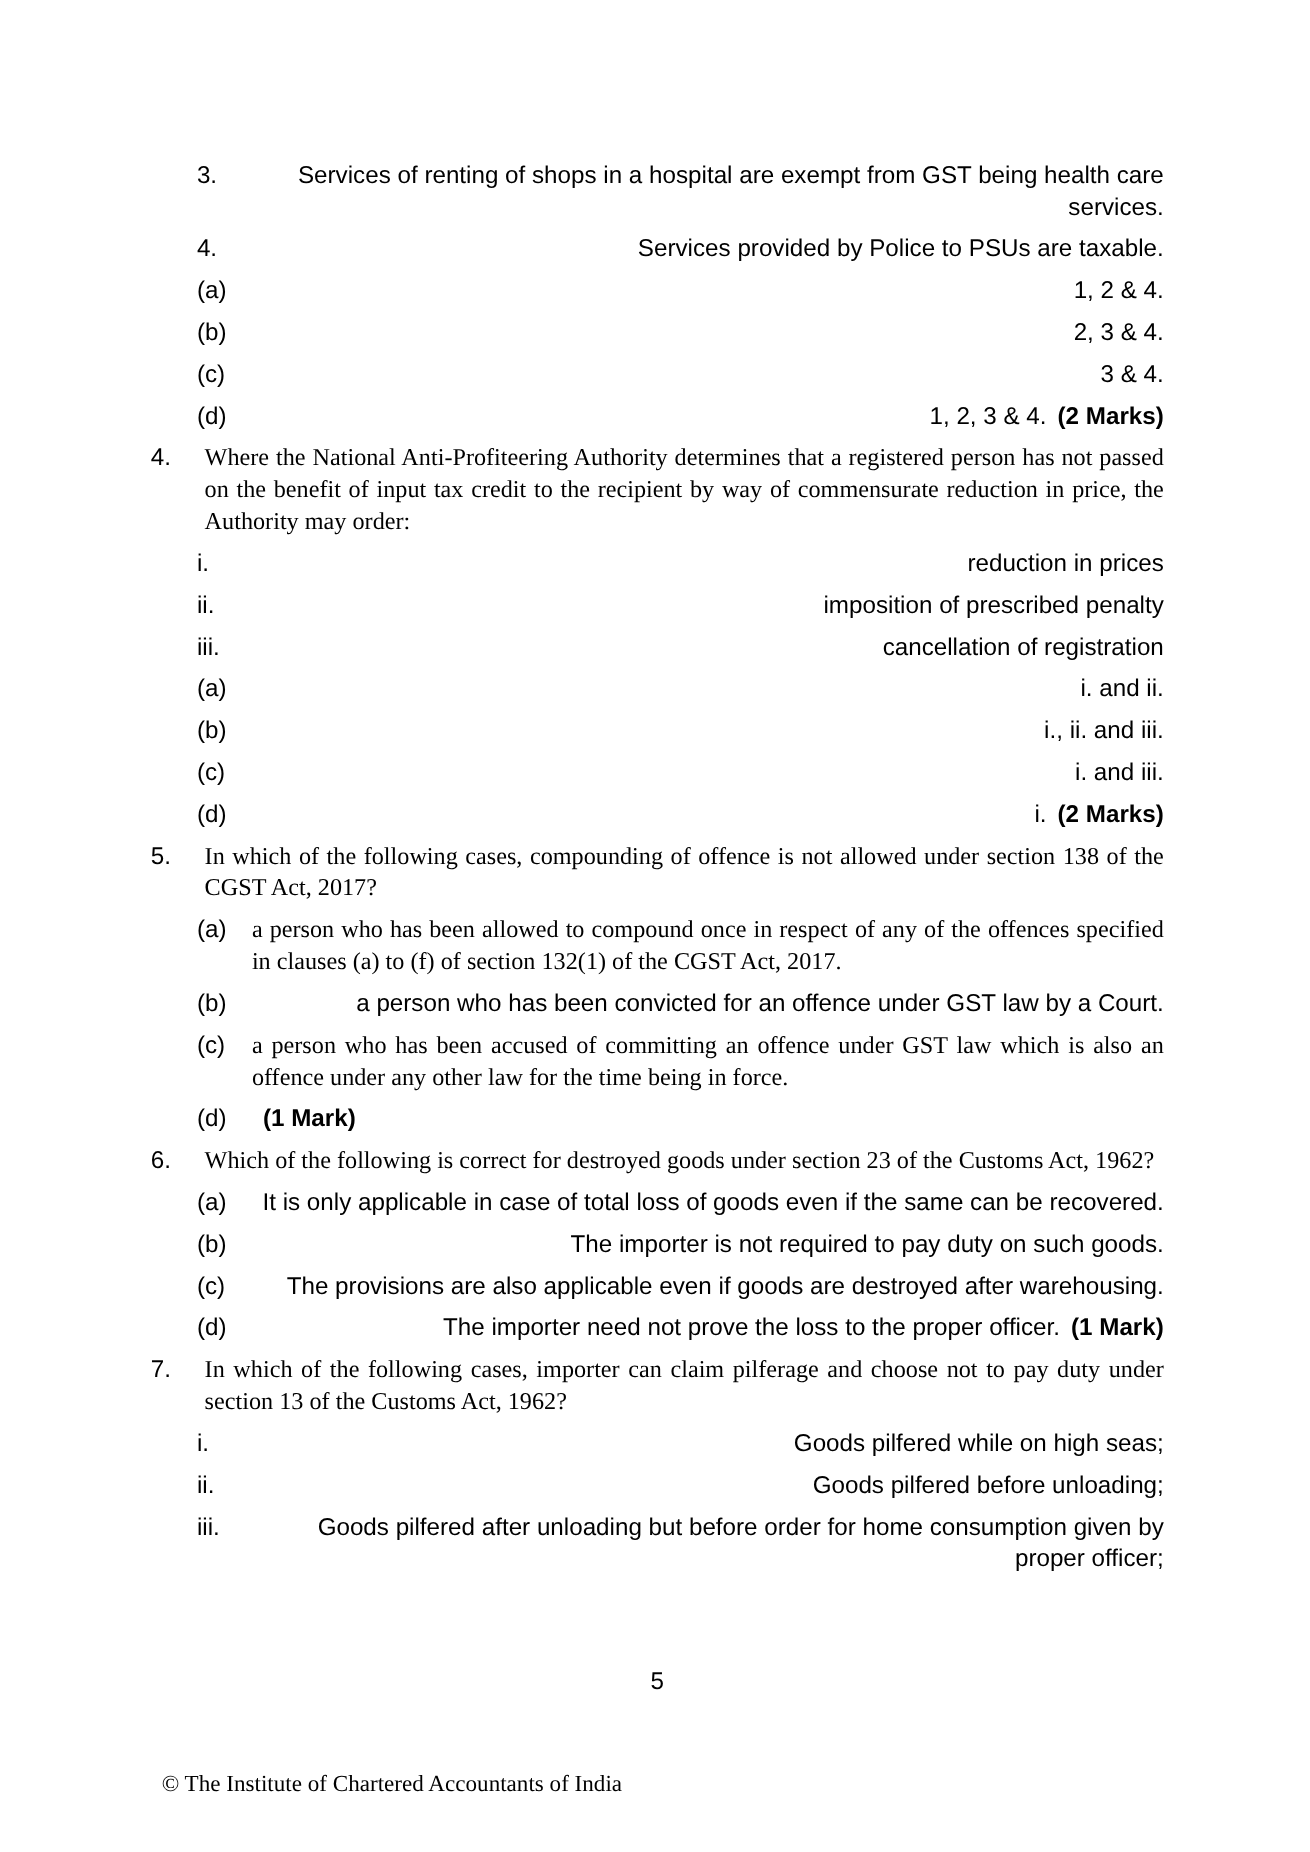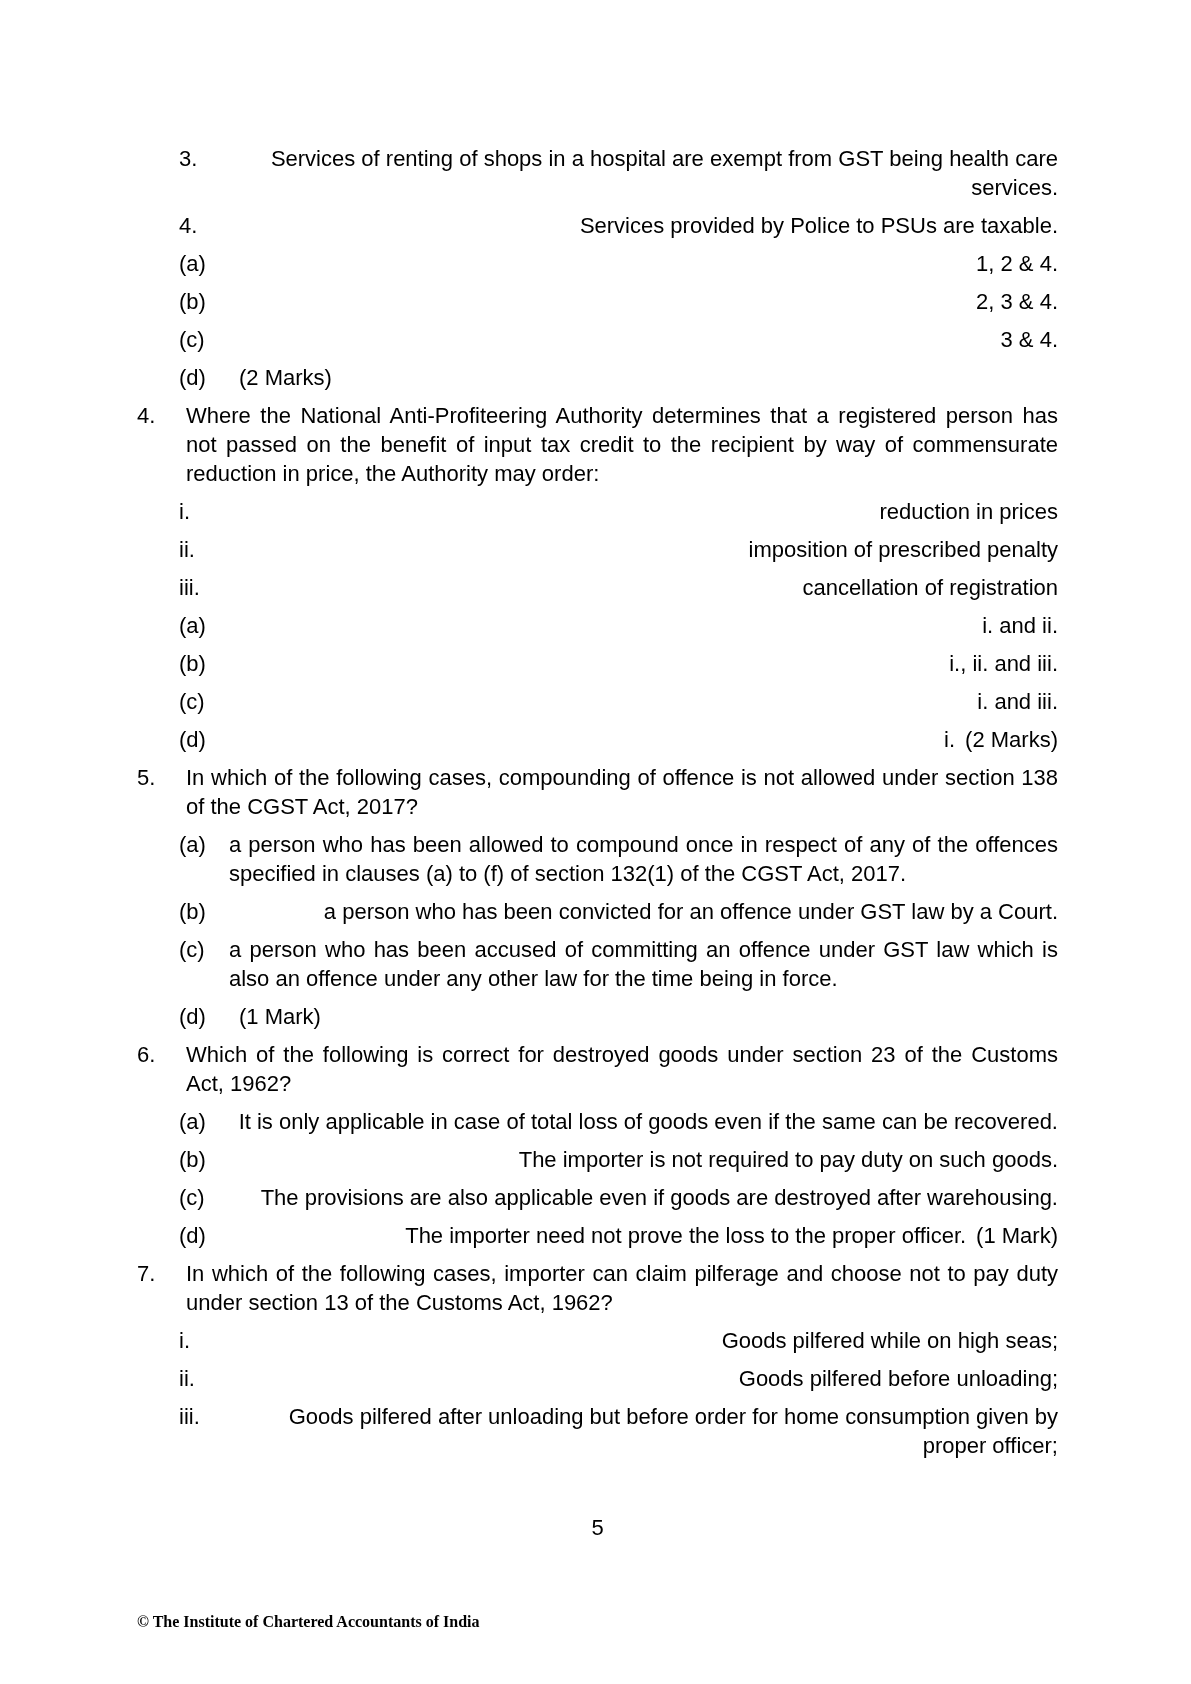--- a/index.html
+++ b/index.html
@@ -26,41 +26,41 @@
   .row {
     display: flex;
     align-items: flex-start;
     line-height: 29px;
     margin: 0 0 9px 0;
   }
   .row.l1 .marker { flex: 0 0 49px; }
   .row.l2 { margin-left: 42px; }
   .row.l2 .marker { flex: 0 0 50px; }
   .text { flex: 1 1 auto; text-align: right; }
-  .row.justify .text { text-align: justify; }
+  .row.justify .text { text-align: justify; font-family: Liberation Serif, serif; }
   .marks {
-    font-weight: 400;
+    font-weight: 700;
     margin-left: 10px;
     white-space: nowrap;
   }
   .page-number {
     position: absolute;
     left: 137px;
     top: 1513px;
     width: 921px;
     text-align: center;
     line-height: 29px;
   }
   .footer {
     position: absolute;
-    left: 137px;
+    left: 147px;
     top: 1608px;
     font-family: "Liberation Serif", serif;
-    font-weight: 700;
-    font-size: 16px;
+    font-weight: 400;
+    font-size: 21px;
     line-height: 27px;
   }
 </style>
 </head>
 <body>
 
 <div class="page">
   <div class="content" id="content">
       <div class="row l2">
     <span class="marker">3.</span>
@@ -82,20 +82,21 @@
     <span class="text">2, 3 &amp; 4.</span>
 
   </div>
       <div class="row l2">
     <span class="marker">(c)</span>
     <span class="text">3 &amp; 4.</span>
 
   </div>
       <div class="row l2">
     <span class="marker">(d)</span>
+    <span class="text">1, 2, 3 &amp; 4.</span>
     <span class="marks">(2 Marks)</span>
   </div>
       <div class="row l1 justify">
     <span class="marker">4.</span>
     <span class="text">Where the National Anti-Profiteering Authority determines that a registered person has not passed on the benefit of input tax credit to the recipient by way of commensurate reduction in price, the Authority may order:</span>
 
   </div>
       <div class="row l2">
     <span class="marker">i.</span>
     <span class="text">reduction in prices</span>

